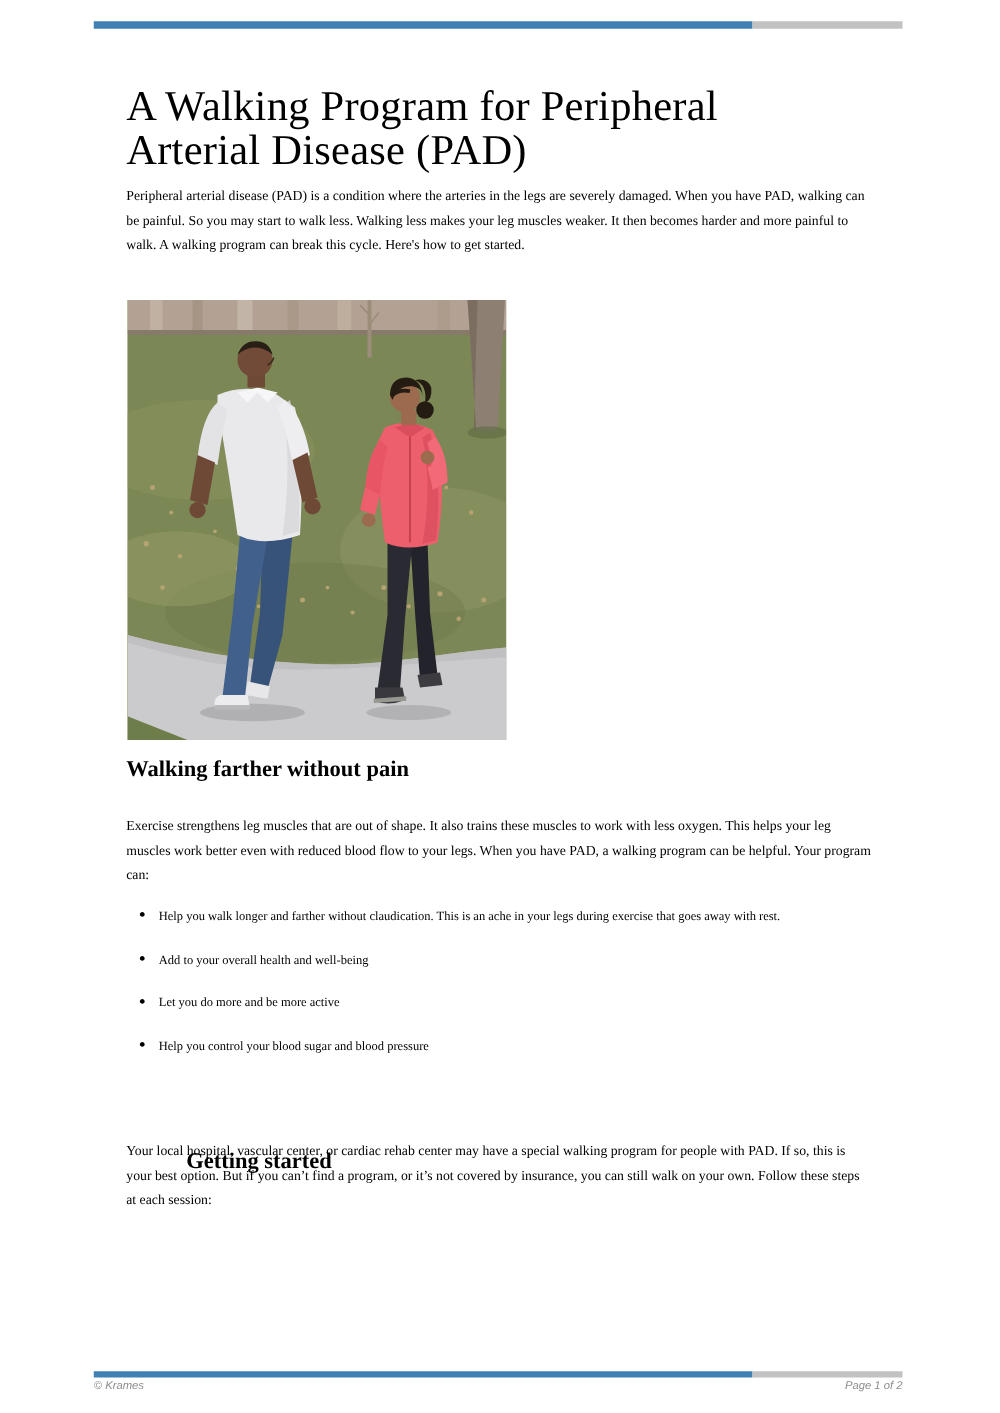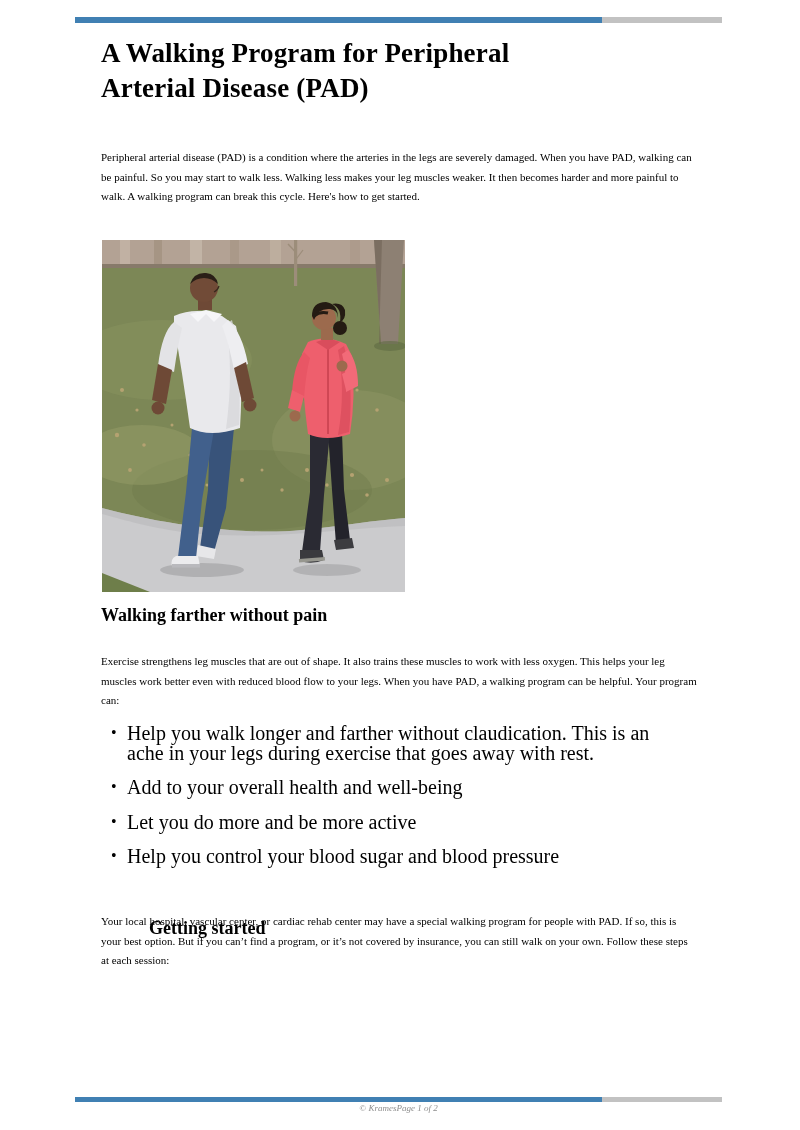--- a/index.html
+++ b/index.html
@@ -15,22 +15,22 @@
     background:#ffffff;
     font-family:"Liberation Serif", serif;
     color:#000;
     overflow:hidden;
   }
   .top-bar{position:absolute;left:75px;top:17px;width:647px;height:6px;display:flex;}
   .footer-bar{position:absolute;left:75px;top:1097px;width:647px;height:5px;display:flex;}
   .bar-blue{width:527px;height:100%;background:var(--accent);}
   .bar-gray{flex:1;height:100%;background:var(--bargray);}
   h1.title{
-    position:absolute;left:101px;top:36px;width:600px;
-    font-size:27px;line-height:35px;font-weight:bold;letter-spacing:.2px;
+    position:absolute;left:101px;top:68px;width:600px;
+    font-size:34px;line-height:35px;font-weight:normal;letter-spacing:.2px;
   }
   h1.title span{display:block;}
   .intro{position:absolute;left:101px;top:148px;width:592px;}
   .bodytext{font-size:11px;line-height:19.5px;}
   .photo{
     position:absolute;left:102px;top:240px;width:303px;height:352px;
     overflow:hidden;background:#7f8a58;
   }
   .photo svg{display:block;width:303px;height:352px;}
   h2.h2{font-size:18px;font-weight:bold;position:absolute;left:101px;}
@@ -39,31 +39,31 @@
   .p1{position:absolute;left:101px;top:652px;width:596px;}
   .p2{position:absolute;left:101px;top:912px;width:596px;}
   ul.bullets{
     position:absolute;left:101px;top:724px;width:580px;
     list-style:none;
   }
   ul.bullets li{
     position:relative;
     padding-left:26px;
     margin-bottom:15px;
-    font-size:20px;line-height:19.5px;
+    font-size:10px;line-height:19.5px;
   }
   ul.bullets li::before{
     content:"\2022";
     position:absolute;left:10px;top:-1px;
     font-size:16px;
   }
   .footer-row{
     position:absolute;left:75px;top:1103px;width:647px;
-    display:flex;justify-content:center;align-items:flex-start;
-    font-family:Liberation Serif, serif;
+    display:flex;justify-content:space-between;align-items:flex-start;
+    font-family:Liberation Sans, sans-serif;
     font-style:italic;font-size:9px;color:var(--footgray);
   }
 </style>
 </head>
 <body>
 
 <div class="page">
 
   <div class="top-bar">
     <div class="bar-blue"></div>

